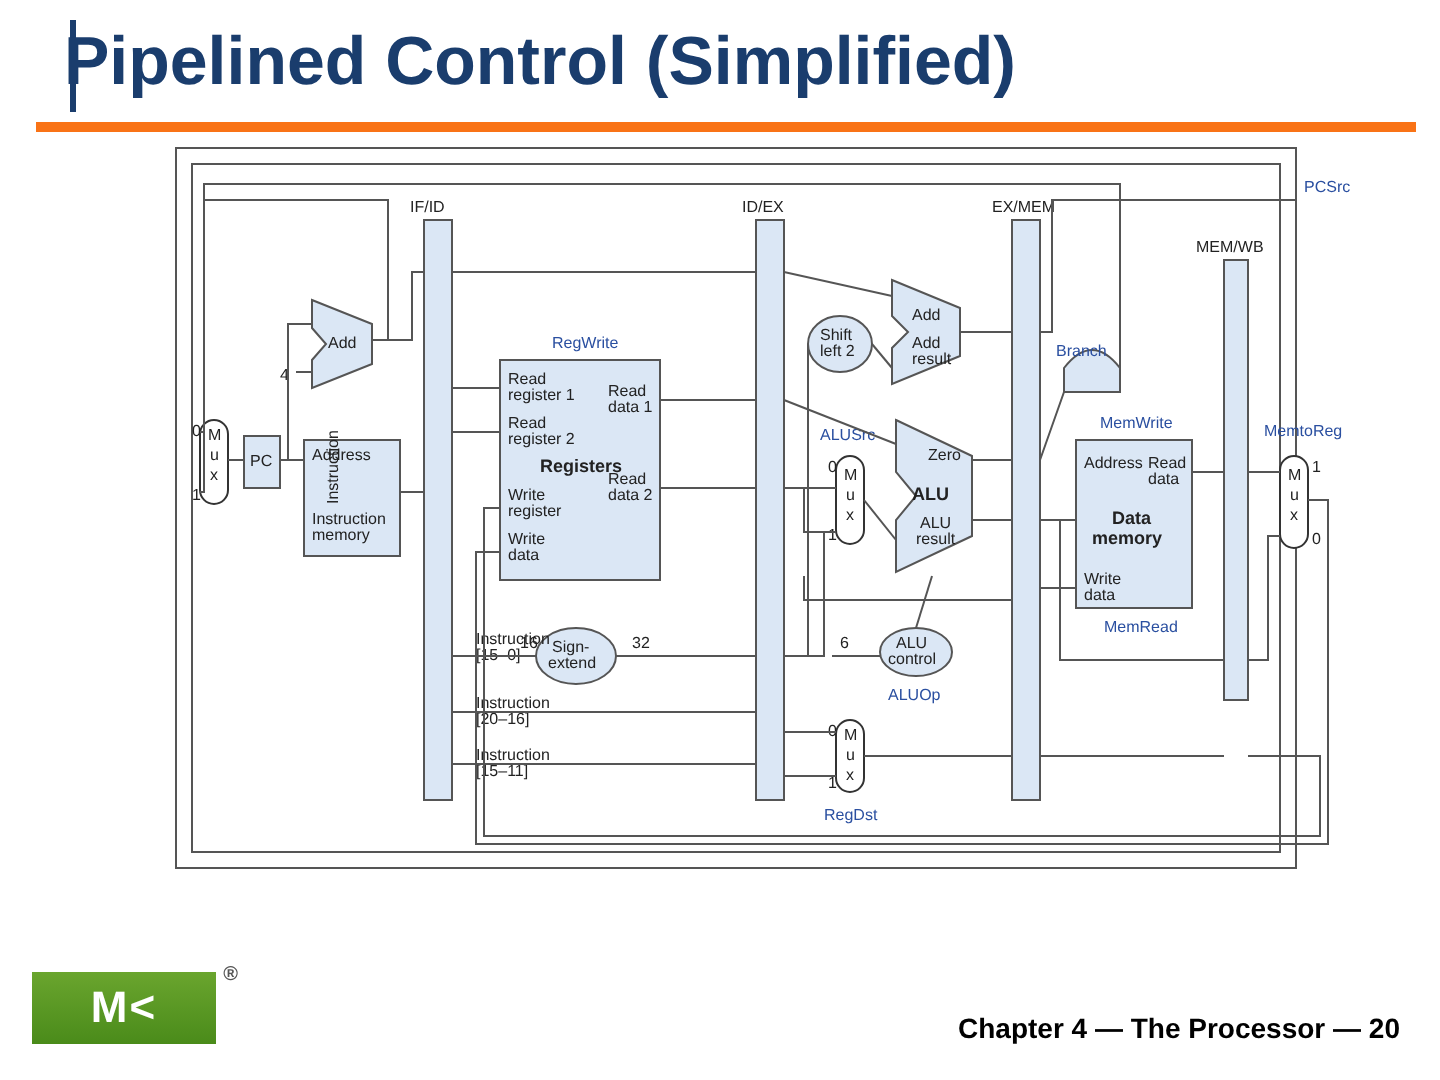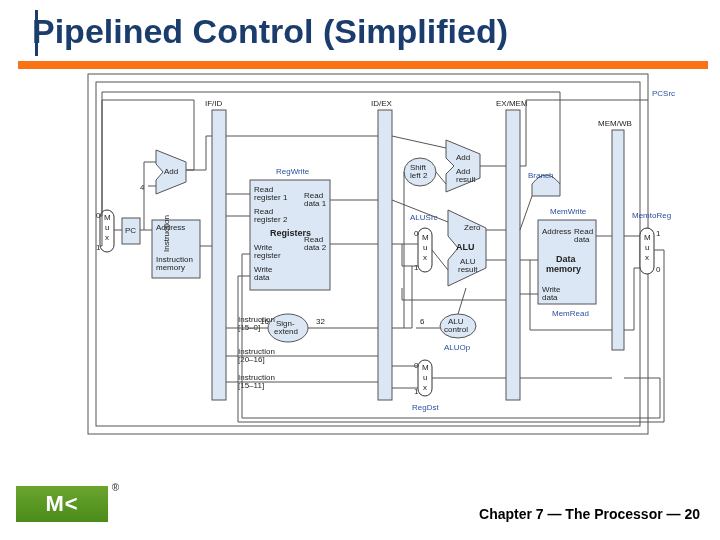--- a/index.html
+++ b/index.html
@@ -3,21 +3,21 @@
 <meta charset="utf-8">
 <style>
   * { box-sizing: border-box; margin: 0; padding: 0; }
   body {
     width: 720px; height: 540px; background: #fff;
     font-family: Arial, Helvetica, sans-serif;
     position: relative; overflow: hidden;
   }
   .title-bar {
     position: absolute; top: 8px; left: 18px; right: 12px;
-    border-bottom: 8px solid #f97316;
+    border-bottom: 5px solid #f97316;
   }
   .title-bar h1 {
     color: #1a3d6d; font-size: 34px; font-weight: bold;
     padding: 4px 14px 10px 14px;
   }
   .side-rule { position:absolute; left:35px; top:10px; width:3px; height:46px; background:#1a3d6d; }
   .diagram-wrap {
     position: absolute; top: 70px; left: 60px; width: 618px; height: 380px;
   }
   .diagram-wrap svg { width: 100%; height: 100%; }
@@ -204,15 +204,15 @@
   <polyline class="wire" points="564,308 600,308 600,348 182,348 182,184 190,184"></polyline>
 
   <text class="lblb" x="592" y="26">PCSrc</text>
   <polyline class="wire" points="500,114 500,22 42,22 42,176 40,176"></polyline>
   <polyline class="wire" points="126,100 134,100 134,30 42,30 42,146 40,146"></polyline>
 </svg>
 </div>
 
 <div class="logo">M&lt;</div>
 <div class="footer">
-  <span>Chapter 7 — The Processor —</span>
+  <span>Chapter 4 — The Processor —</span>
   <span>20</span>
 </div>
 
 </body></html>

